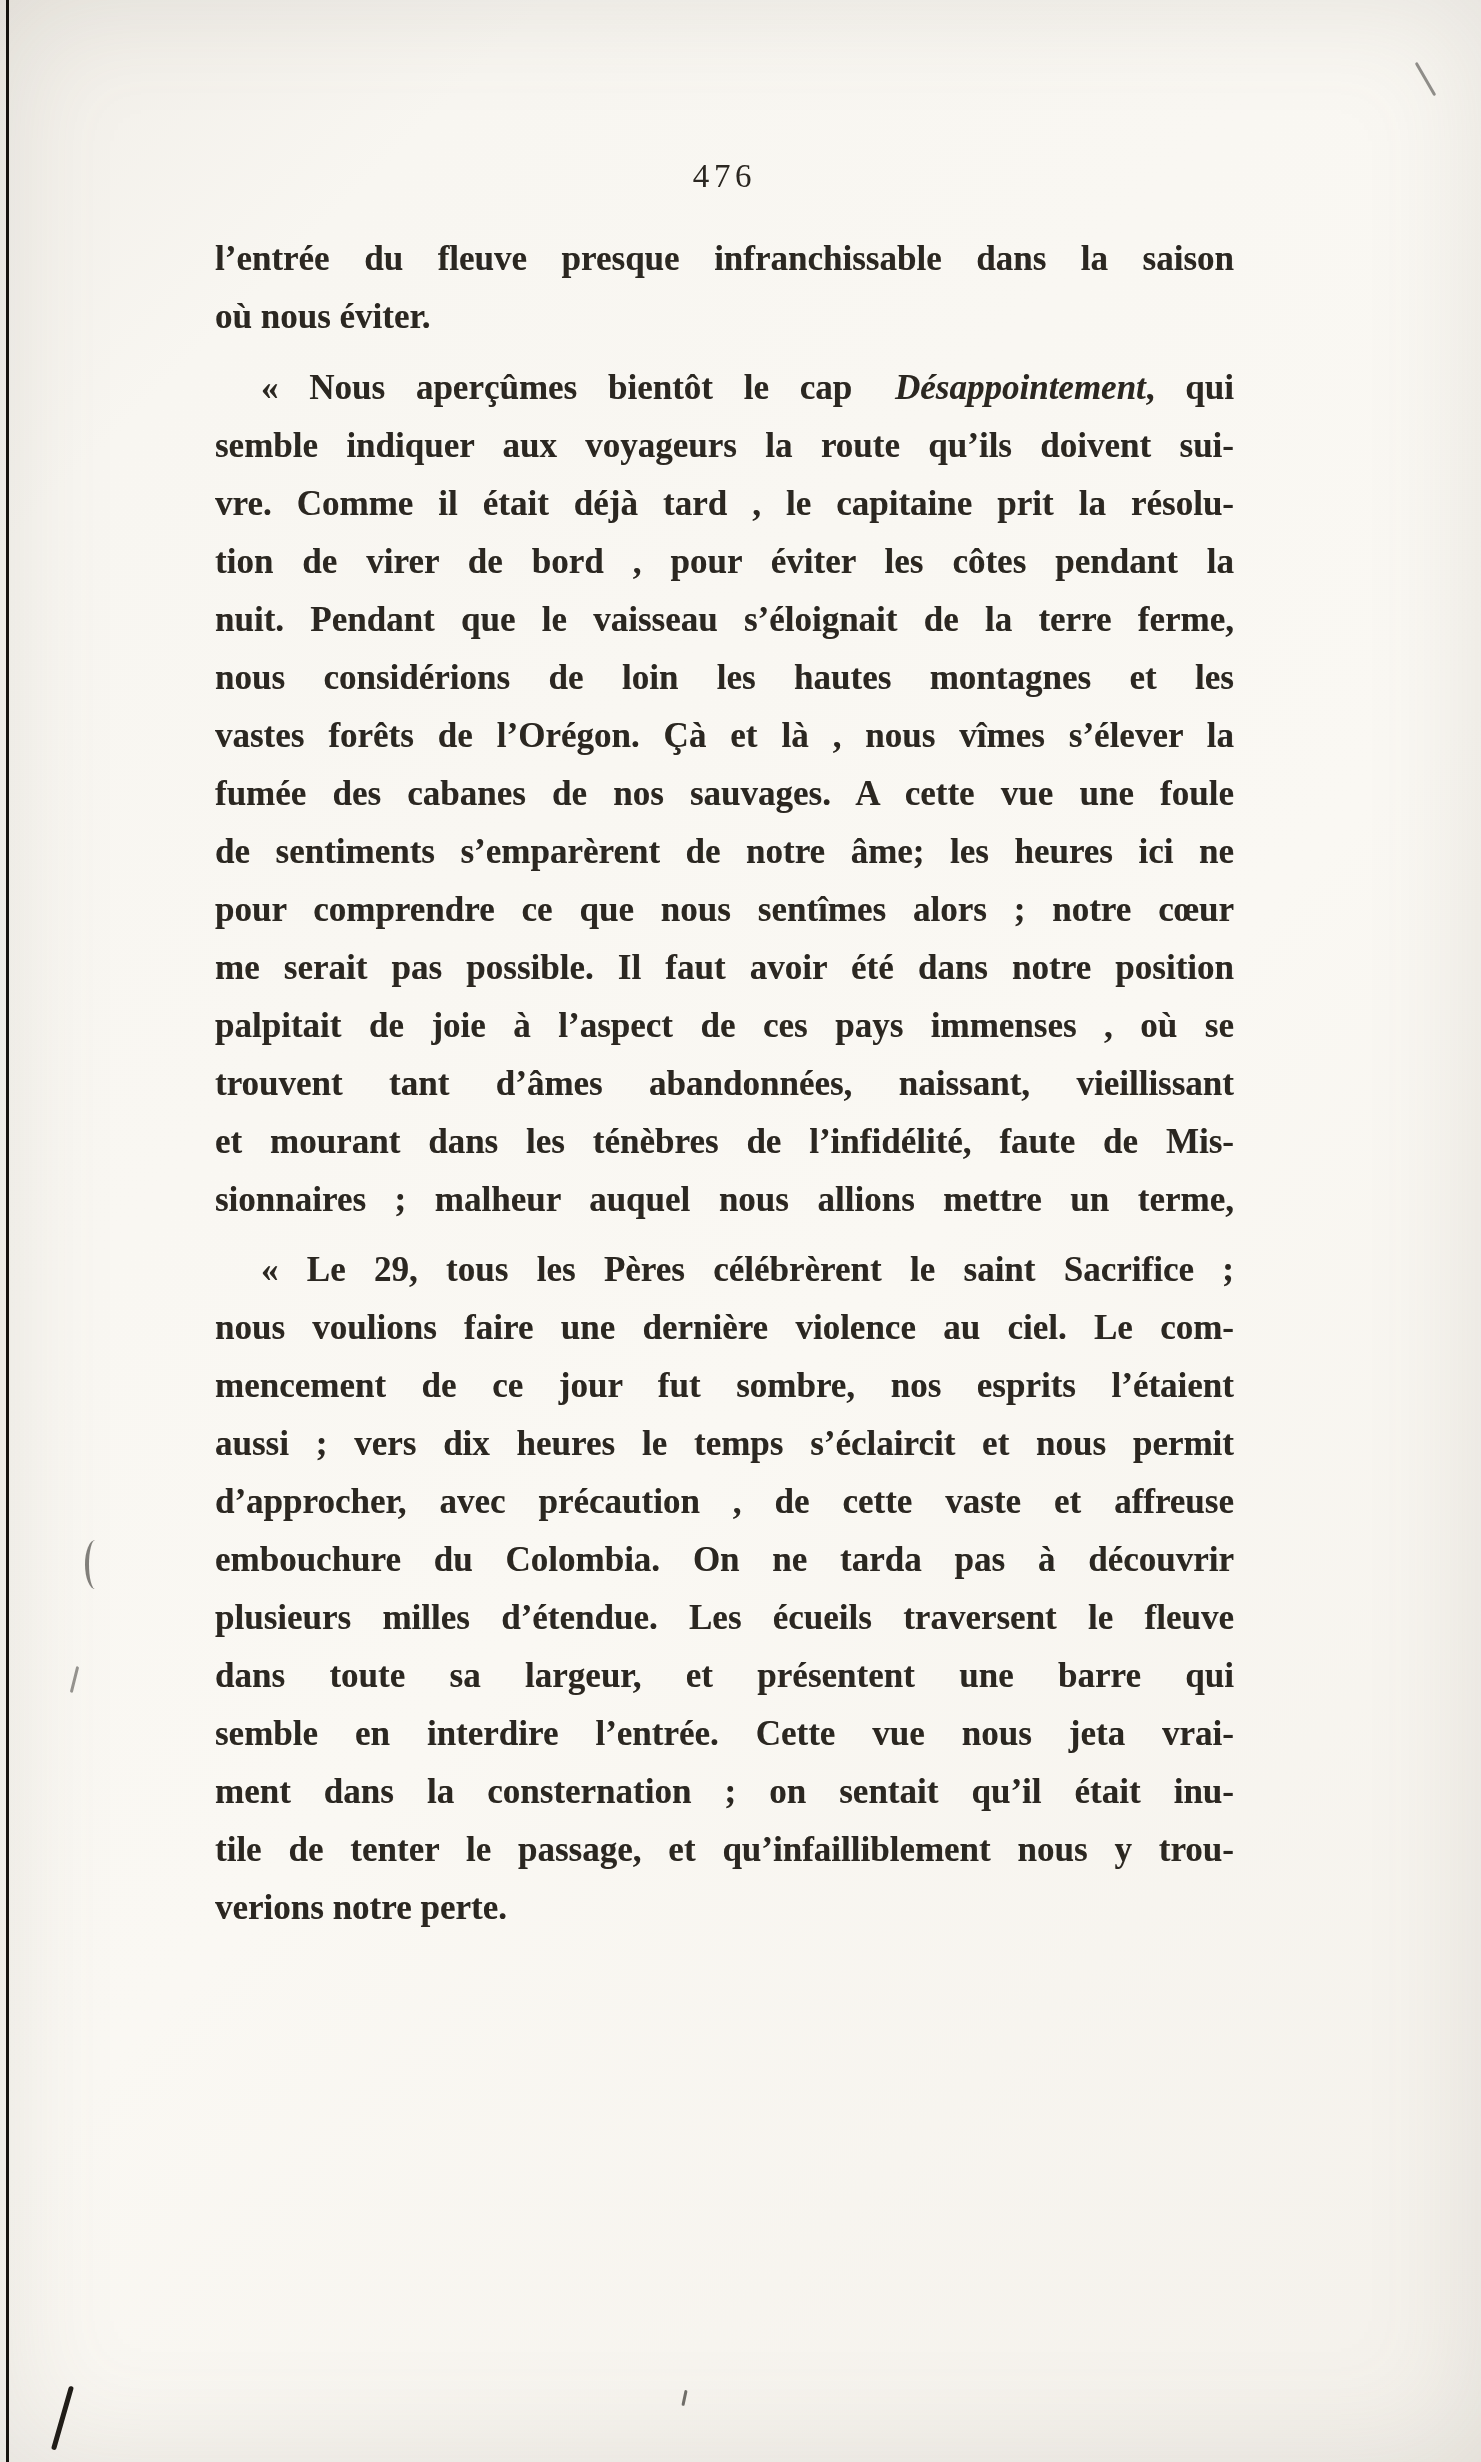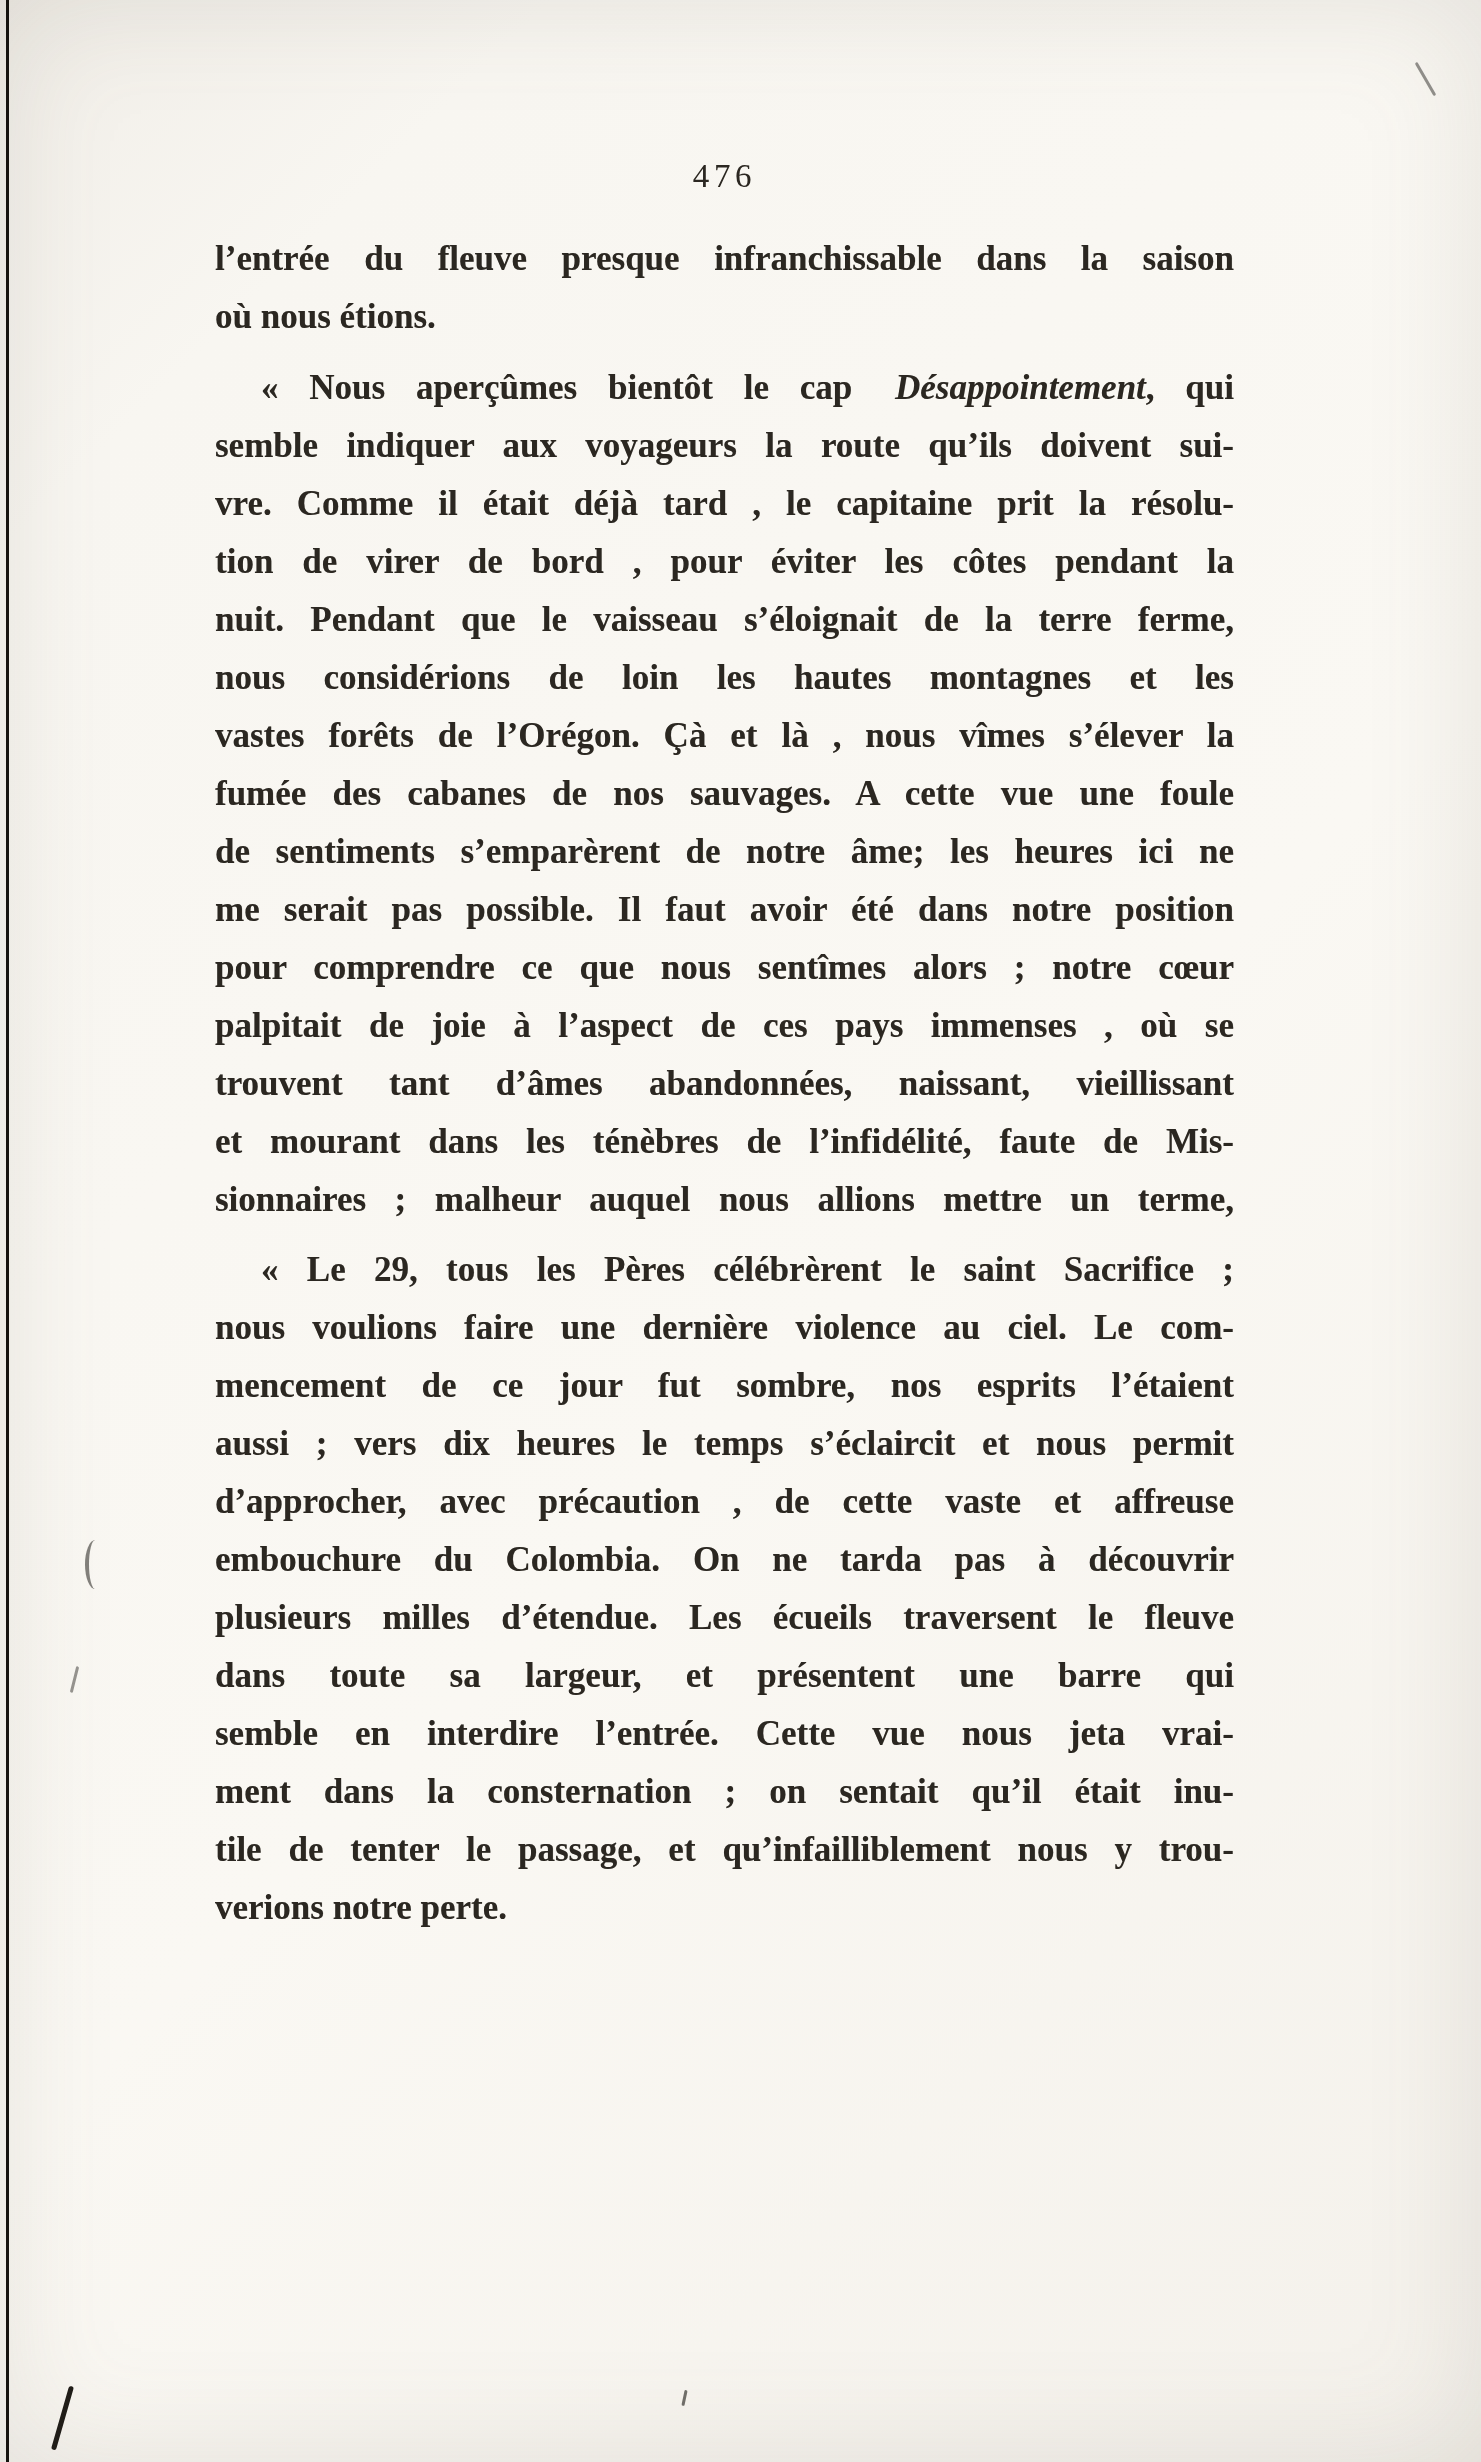--- a/index.html
+++ b/index.html
@@ -100,35 +100,35 @@
 <div class="page">
 
   <div class="spine-line"></div>
 
   <div class="page-number">476</div>
 
   <div class="textblock">
 
     <div class="para">
       <div class="line">l’entrée du fleuve presque infranchissable dans la saison</div>
-      <div class="line last">où nous étions.</div>
+      <div class="line last">où nous éviter.</div>
     </div>
 
     <div class="para">
       <div class="line indent"><span>« Nous aperçûmes bientôt le cap </span><span class="italic">Désappointement</span><span>, qui</span></div>
       <div class="line">semble indiquer aux voyageurs la route qu’ils doivent sui-</div>
       <div class="line">vre. Comme il était déjà tard , le capitaine prit la résolu-</div>
       <div class="line">tion de virer de bord , pour éviter les côtes pendant la</div>
       <div class="line">nuit. Pendant que le vaisseau s’éloignait de la terre ferme,</div>
       <div class="line">nous considérions de loin les hautes montagnes et les</div>
       <div class="line">vastes forêts de l’Orégon. Çà et là , nous vîmes s’élever la</div>
       <div class="line">fumée des cabanes de nos sauvages. A cette vue une foule</div>
       <div class="line">de sentiments s’emparèrent de notre âme; les heures ici ne</div>
+      <div class="line">pour comprendre ce que nous sentîmes alors ; notre cœur</div>
       <div class="line">me serait pas possible. Il faut avoir été dans notre position</div>
-      <div class="line">pour comprendre ce que nous sentîmes alors ; notre cœur</div>
       <div class="line">palpitait de joie à l’aspect de ces pays immenses , où se</div>
       <div class="line">trouvent tant d’âmes abandonnées, naissant, vieillissant</div>
       <div class="line">et mourant dans les ténèbres de l’infidélité, faute de Mis-</div>
       <div class="line">sionnaires ; malheur auquel nous allions mettre un terme,</div>
     </div>
 
     <div class="para">
       <div class="line indent">« Le 29, tous les Pères célébrèrent le saint Sacrifice ;</div>
       <div class="line">nous voulions faire une dernière violence au ciel. Le com-</div>
       <div class="line">mencement de ce jour fut sombre, nos esprits l’étaient</div>

